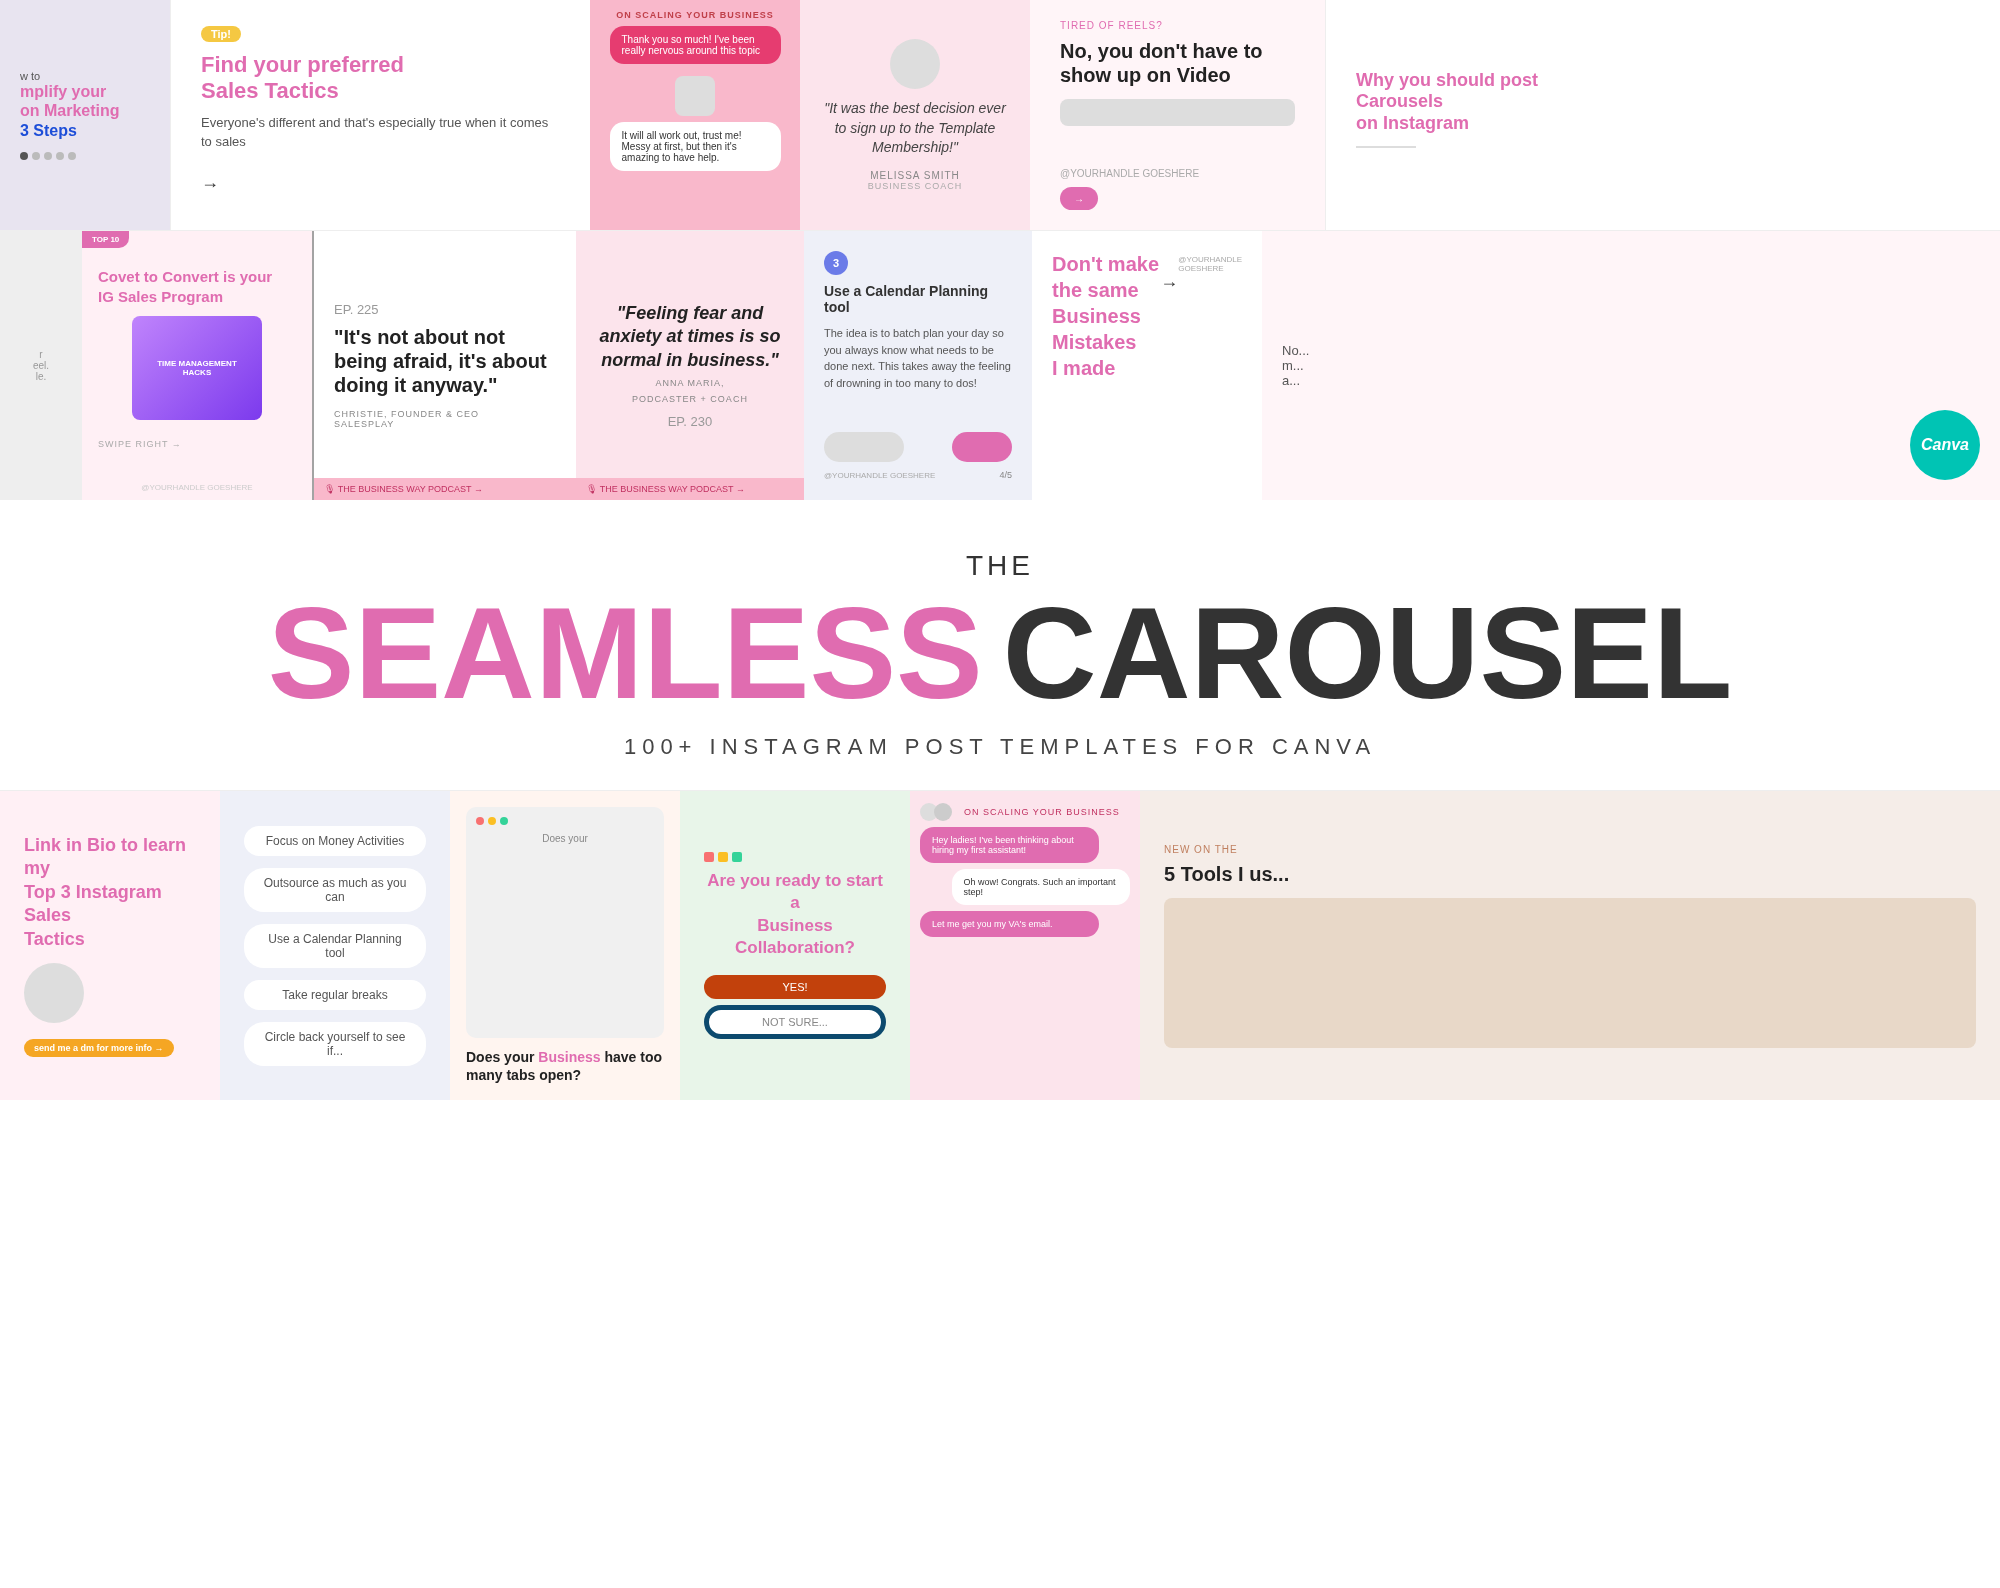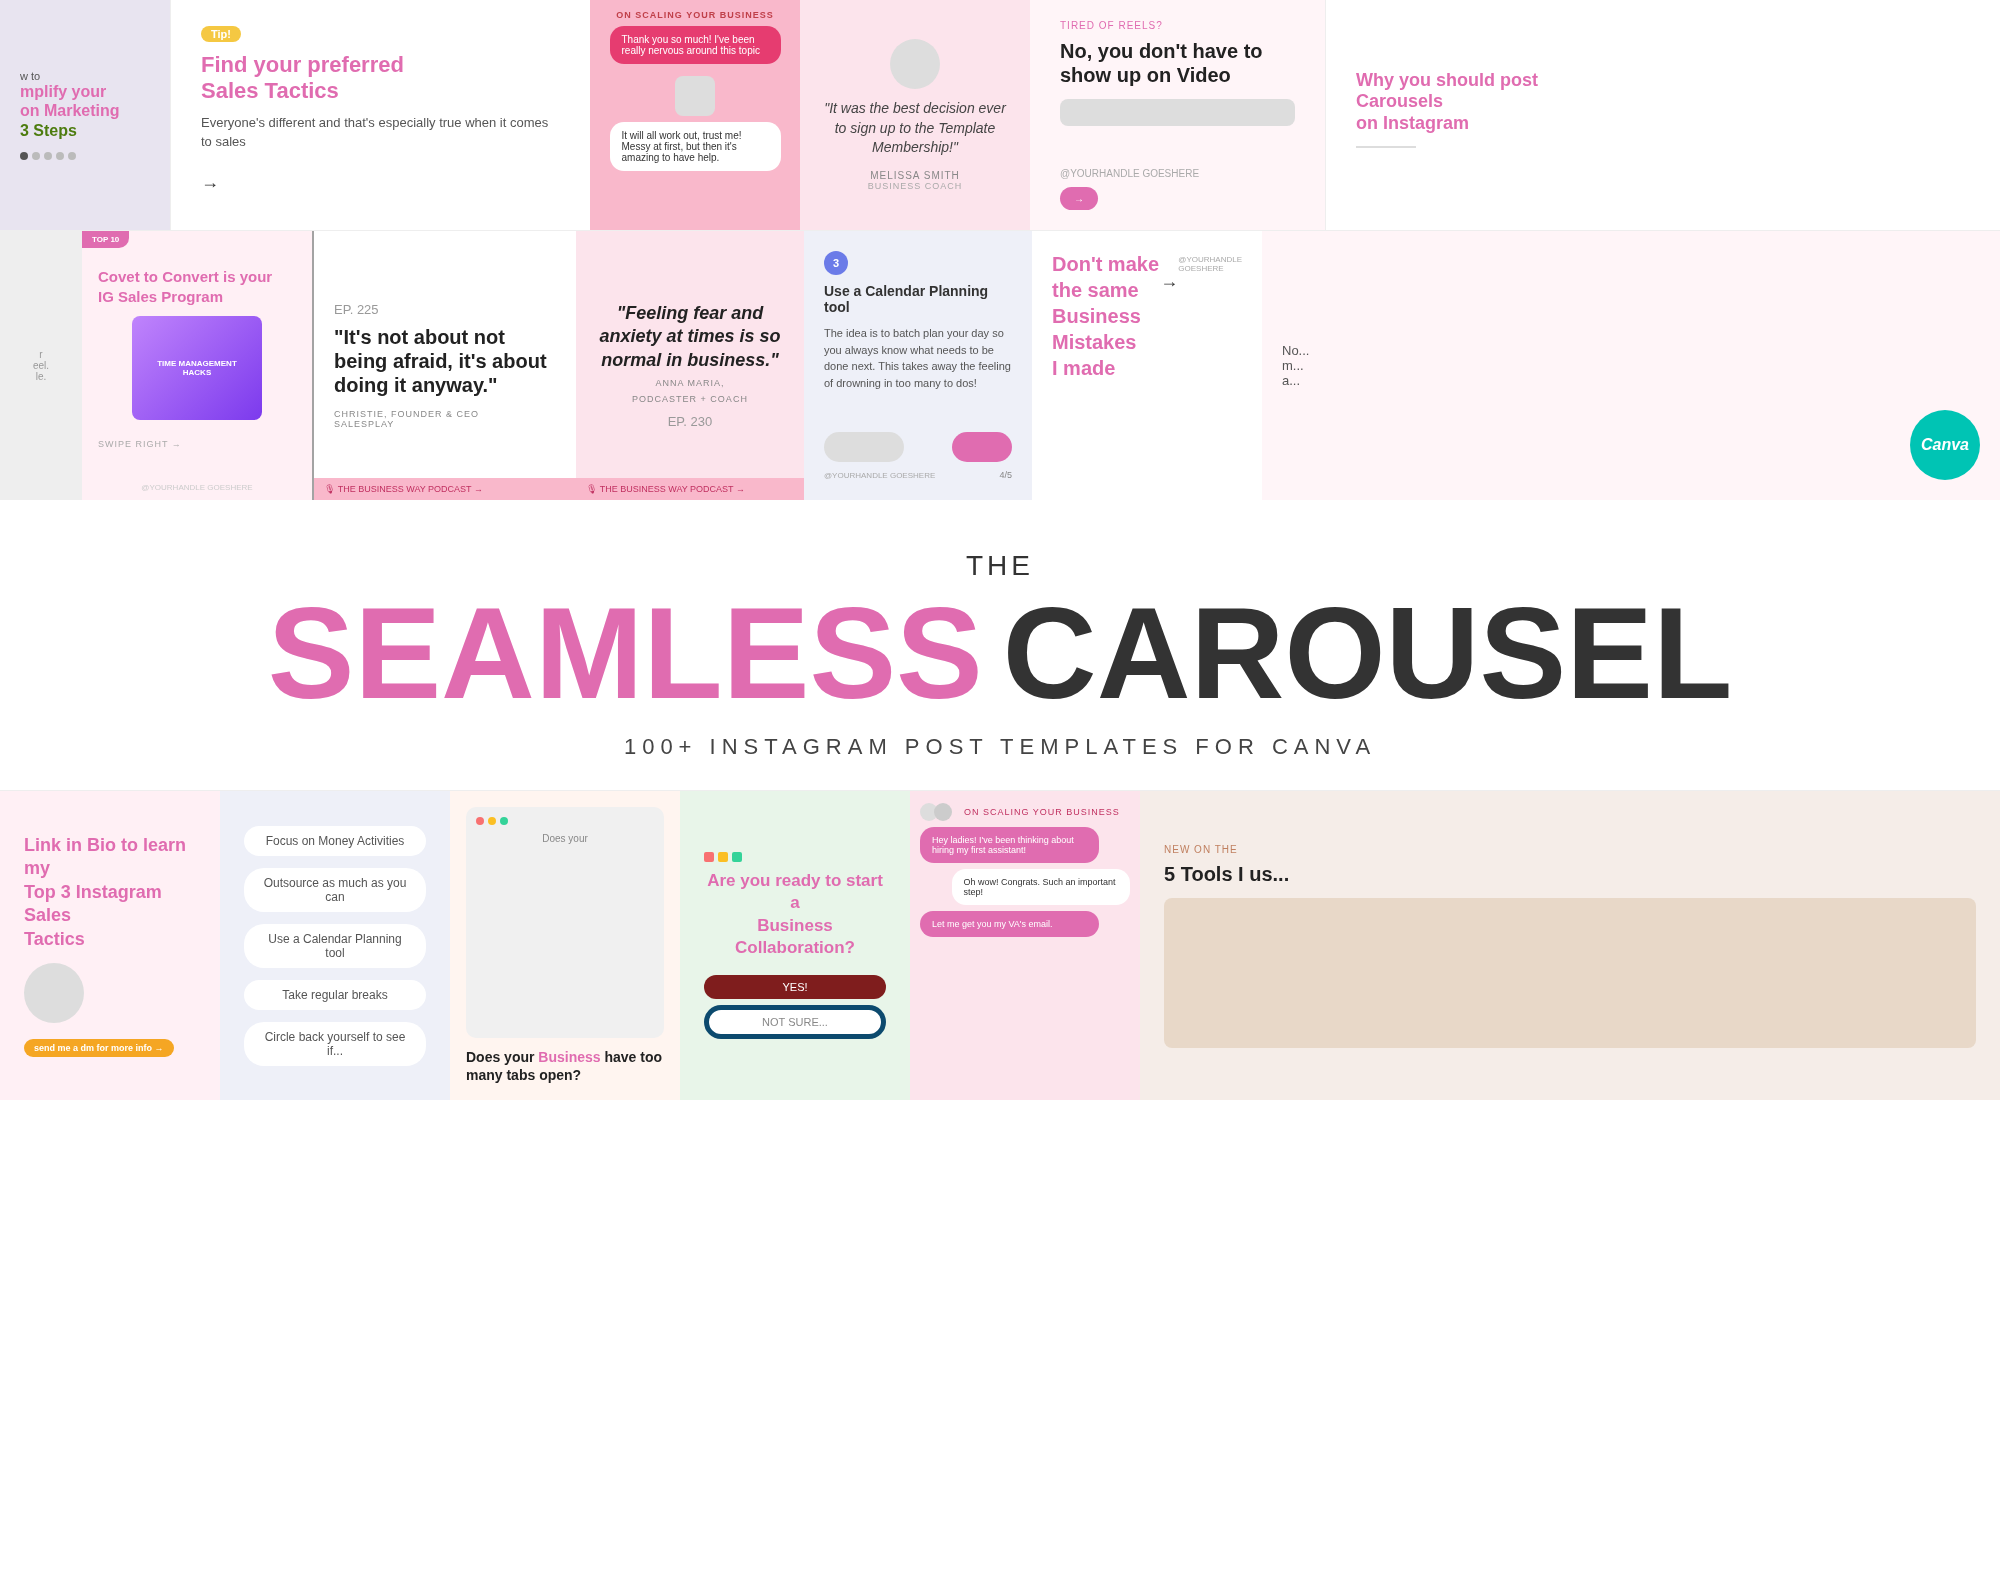--- a/index.html
+++ b/index.html
@@ -27,21 +27,21 @@
     
     .card-amplify {
       width: 170px;
       background: #e8e4f0;
       display: flex;
       flex-direction: column;
       justify-content: center;
       padding: 20px;
     }
     .card-amplify .small-text { font-size: 11px; color: #555; }
-    .card-amplify .main-text { font-size: 16px; font-weight: bold; color: #4d7c0f; line-height: 1.2; }
+    .card-amplify .main-text { font-size: 16px; font-weight: bold; color: #1d4ed8; line-height: 1.2; }
     .card-amplify .accent { color: #e06cb0; }
     .dot-row { display: flex; gap: 4px; margin-top: 12px; }
     .dot { width: 8px; height: 8px; border-radius: 50%; background: #bbb; }
     .dot.active { background: #555; }
 
     
     .card-sales {
       width: 420px;
       background: #fff;
       padding: 24px 30px;
@@ -389,21 +389,21 @@
       width: 230px;
       background: #e8f5e9;
       padding: 24px;
       display: flex;
       flex-direction: column;
       justify-content: center;
       text-align: center;
     }
     .card-bot-collab h2 { font-size: 17px; font-weight: 800; color: #222; line-height: 1.3; }
     .card-bot-collab h2 span { color: #e06cb0; }
-    .btn-yes { background: #7f1d1d; color: #fff; border-radius: 20px; padding: 6px 20px; font-size: 11px; display: inline-block; margin-top: 16px; }
+    .btn-yes { background: #c2410c; color: #fff; border-radius: 20px; padding: 6px 20px; font-size: 11px; display: inline-block; margin-top: 16px; }
     .btn-notsure { background: #fff; color: #888; border-radius: 20px; padding: 6px 20px; font-size: 11px; display: inline-block; margin-top: 6px; border: 5px solid #0c4a6e; }
 
     .card-bot-scaling {
       width: 230px;
       background: #fce4ec;
       padding: 10px;
     }
     .scaling-header { font-size: 9px; color: #c03060; text-transform: uppercase; letter-spacing: 1px; text-align: center; padding: 6px; }
     .scaling-bubble-pink {
       background: #e06cb0;

